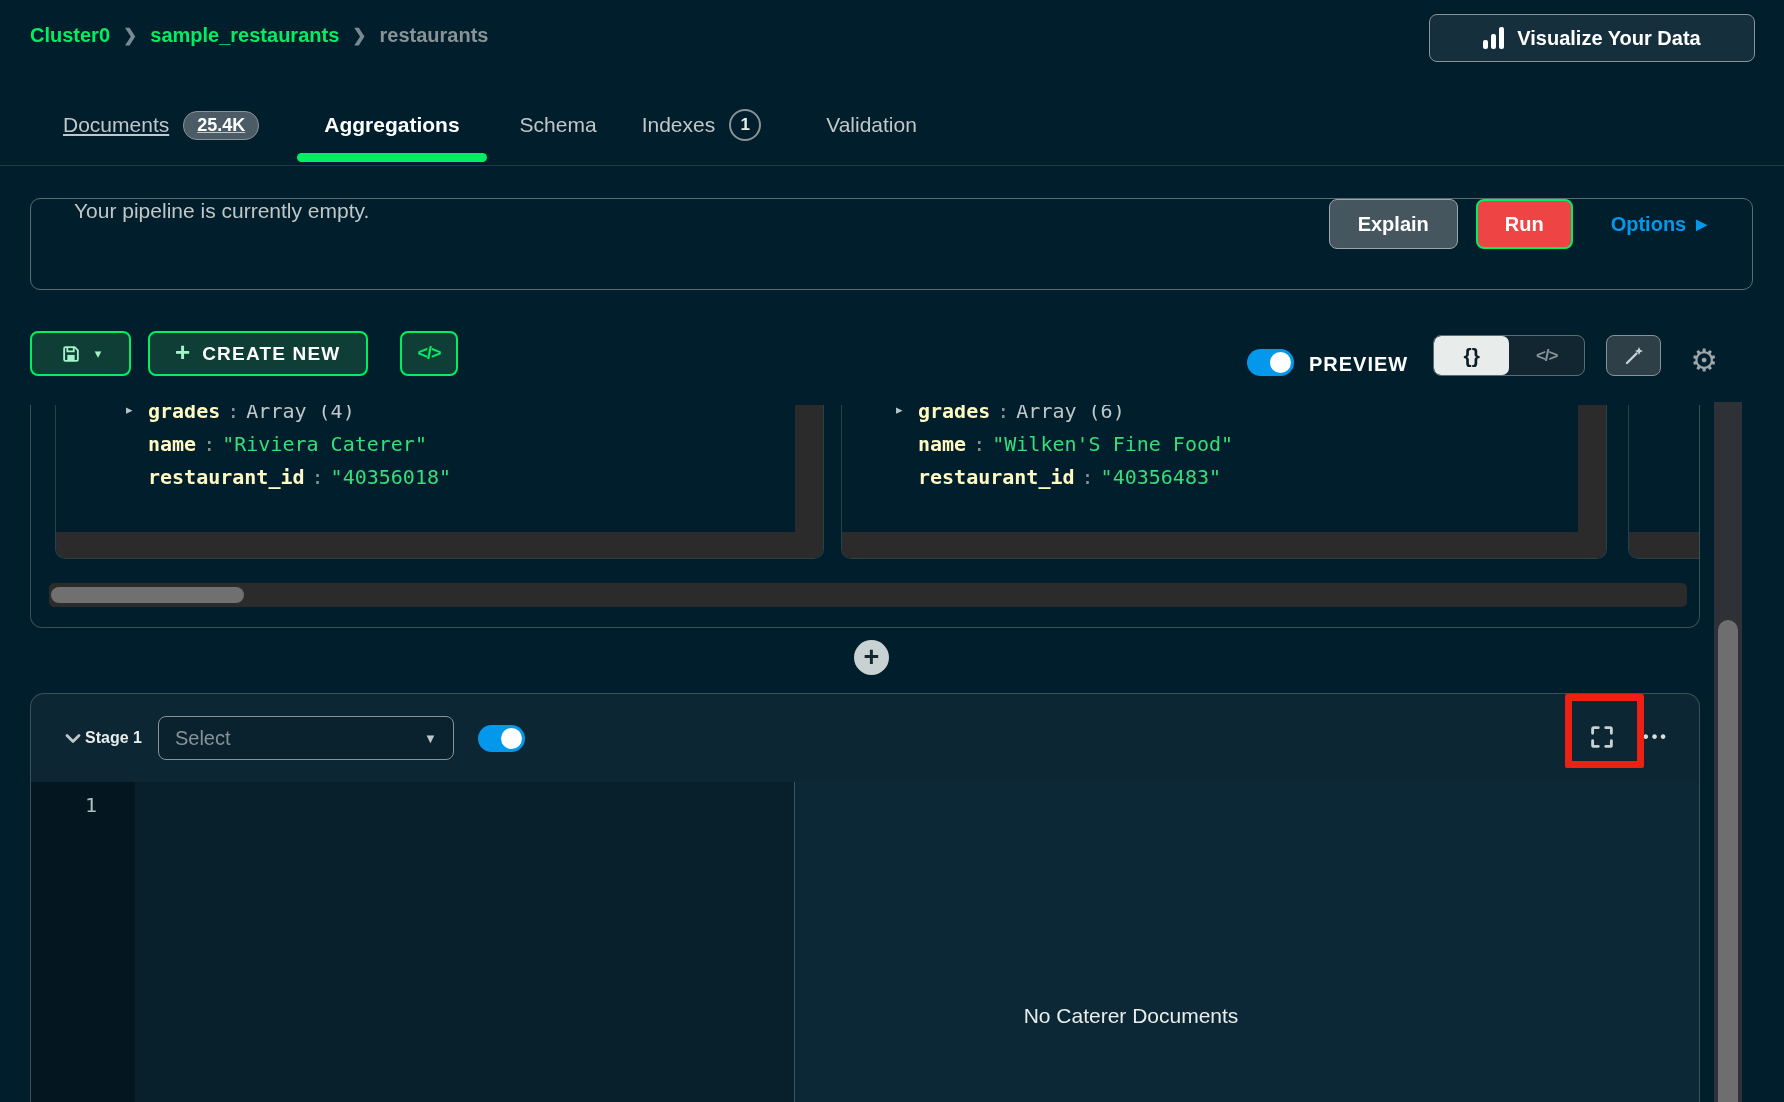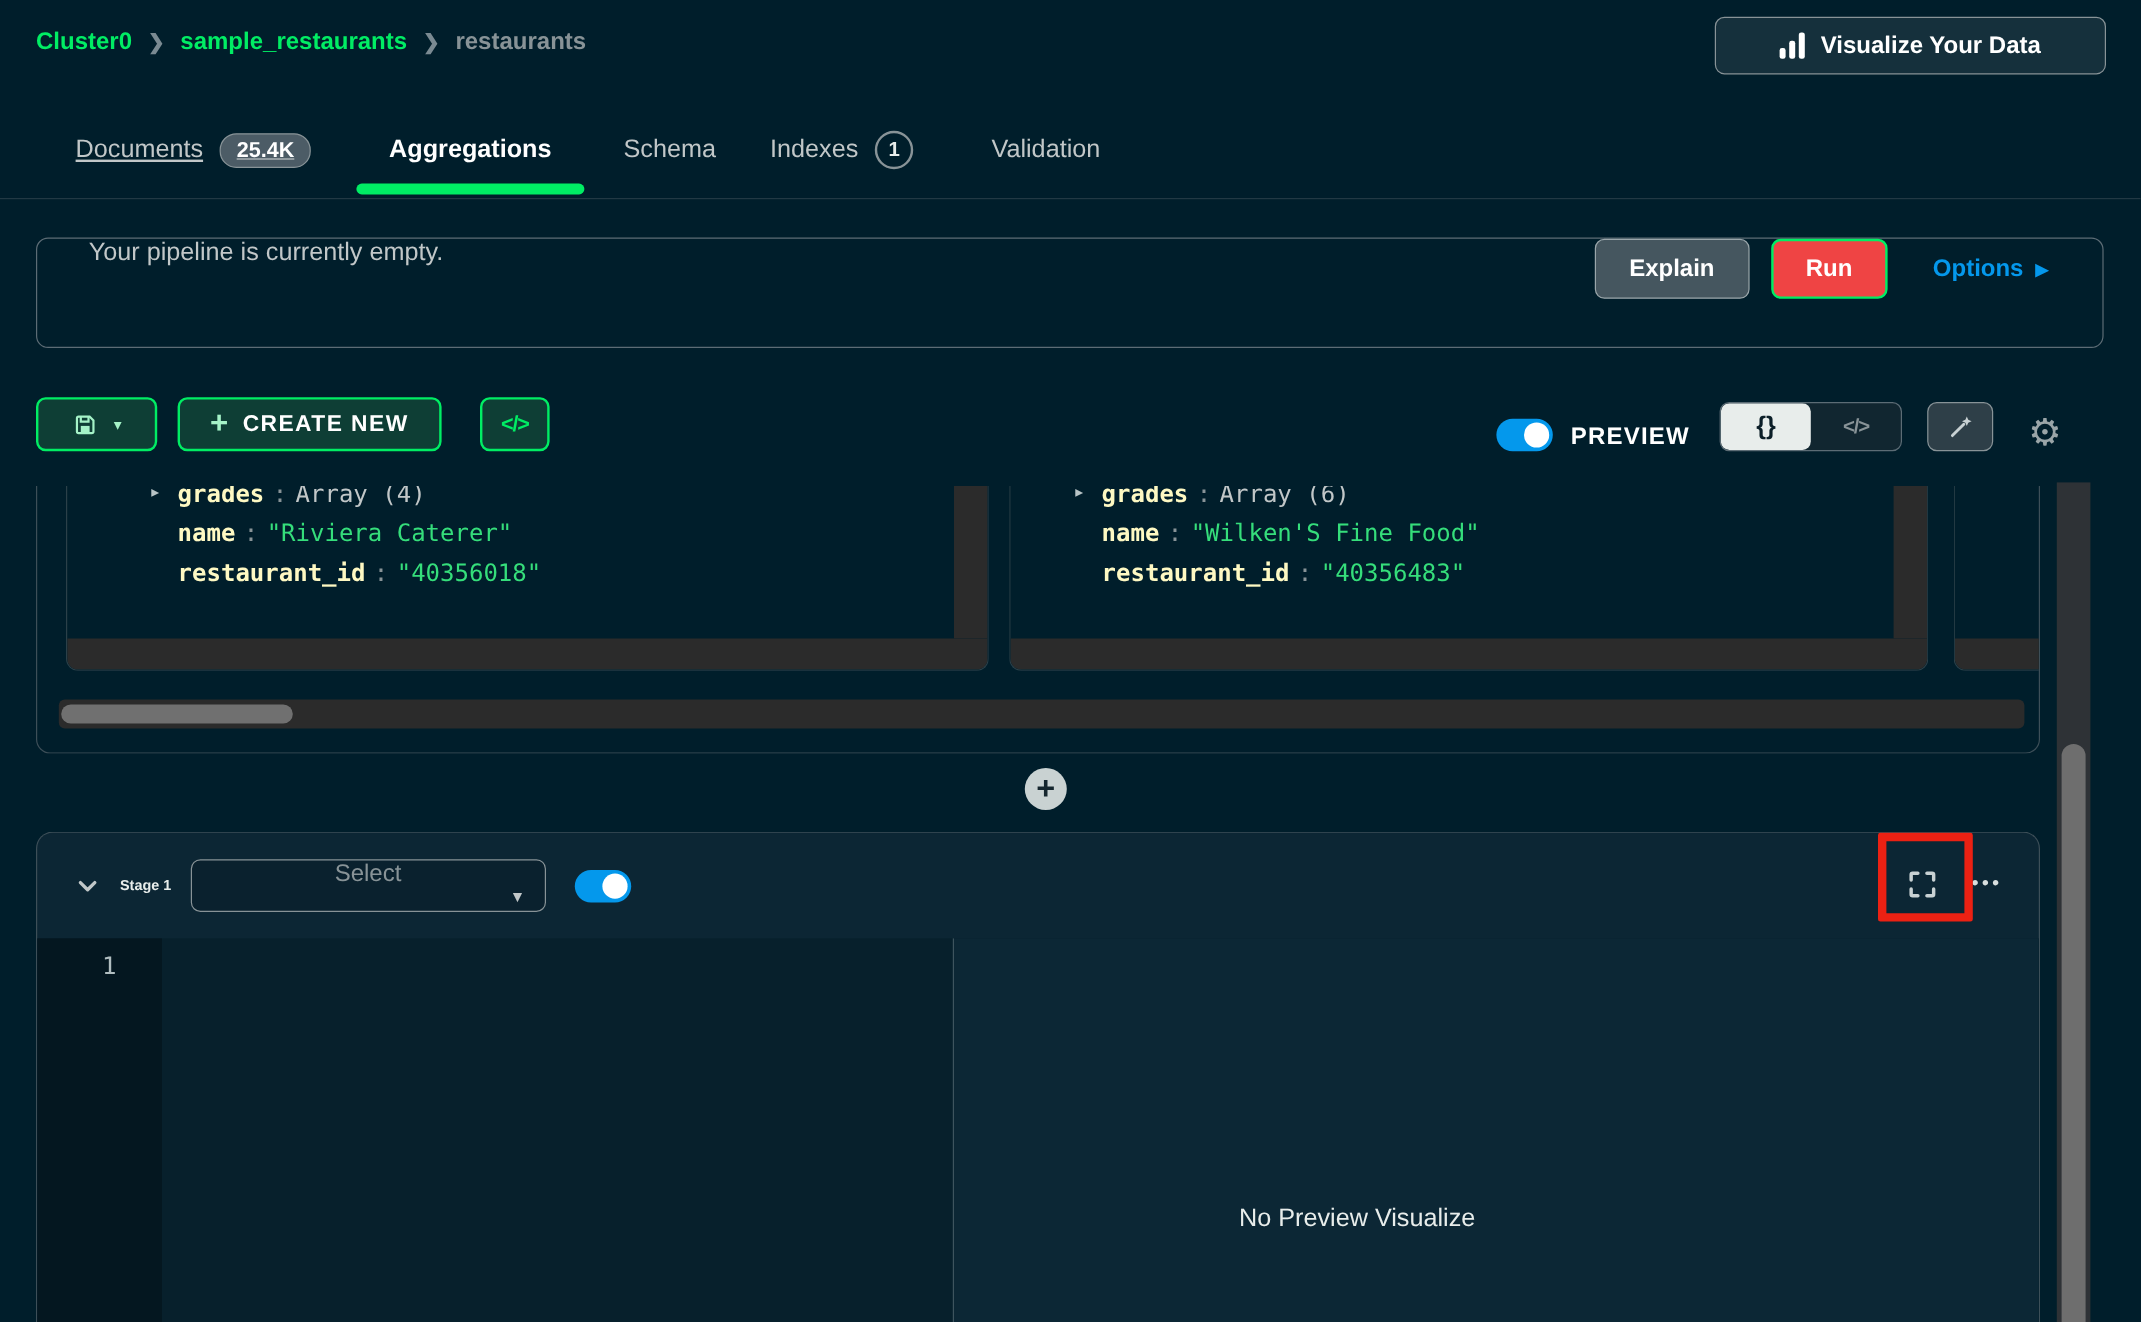--- a/index.html
+++ b/index.html
@@ -109,23 +109,23 @@
   .ws-scroll { position:absolute; left:1714px; top:402px; width:28px; height:700px; background:#2E3236; }
   .ws-scroll .thumb { position:absolute; left:4px; top:218px; width:20px; height:482px;
                       background:#6E6E6E; border-radius:10px 10px 0 0; cursor:pointer; }
 
   
   .stage-card { position:absolute; left:30px; top:693px; width:1670px; height:409px;
                 border:1px solid #3D4F58; border-bottom:none; border-radius:14px 14px 0 0;
                 background:#0C2634; overflow:hidden; }
   .stage-header { position:relative; height:88px; display:flex; align-items:center; padding-left:30px; }
   .stage-chevron { width:24px; height:24px; cursor:pointer; }
-  .stage-label { margin-left:15px; color:#E8EDEB; font-size:12px; font-weight:700; }
+  .stage-label { color:#E8EDEB; font-size:16px; font-weight:700; }
   .stage-select { margin-left:16px; width:296px; height:44px; background:#0A212E; border:1px solid #889397;
-                  border-radius:8px; display:flex; align-items:center; padding:0 16px; cursor:pointer;flex-direction:column; }
+                  border-radius:8px; display:flex; align-items:center; padding:0 16px; cursor:pointer; }
   .select-value { color:#889397; font-size:20px; }
   .select-caret { margin-left:auto; color:#C1C7C8; font-size:13px; }
   .stage-toggle { margin-left:24px; }
   .icon-btn { position:absolute; top:20px; width:46px; height:46px; display:flex; align-items:center;
               justify-content:center; cursor:pointer; background:none; border:none; }
   .fullscreen-btn { right:74px; }
   .menu-btn { right:20px; }
   .dots { color:#D8DEDE; font-size:16px; font-weight:700; letter-spacing:3px; }
 
   .stage-body { position:absolute; left:0; top:88px; right:0; bottom:0; background:#07202C; }
@@ -295,20 +295,20 @@
       </button>
     </div>
 
     <div class="stage-body">
       <div class="editor-gutter">
         <span class="line-number">1</span>
       </div>
       <div class="editor-content"></div>
       <div class="editor-divider"></div>
       <div class="stage-preview">
-        <span class="no-preview">No Preview Visualize</span>
+        <span class="no-preview">No Caterer Documents</span>
       </div>
     </div>
   </div>
 
   <div class="annotation-box"></div>
 
 </div>
 
 </body></html>

